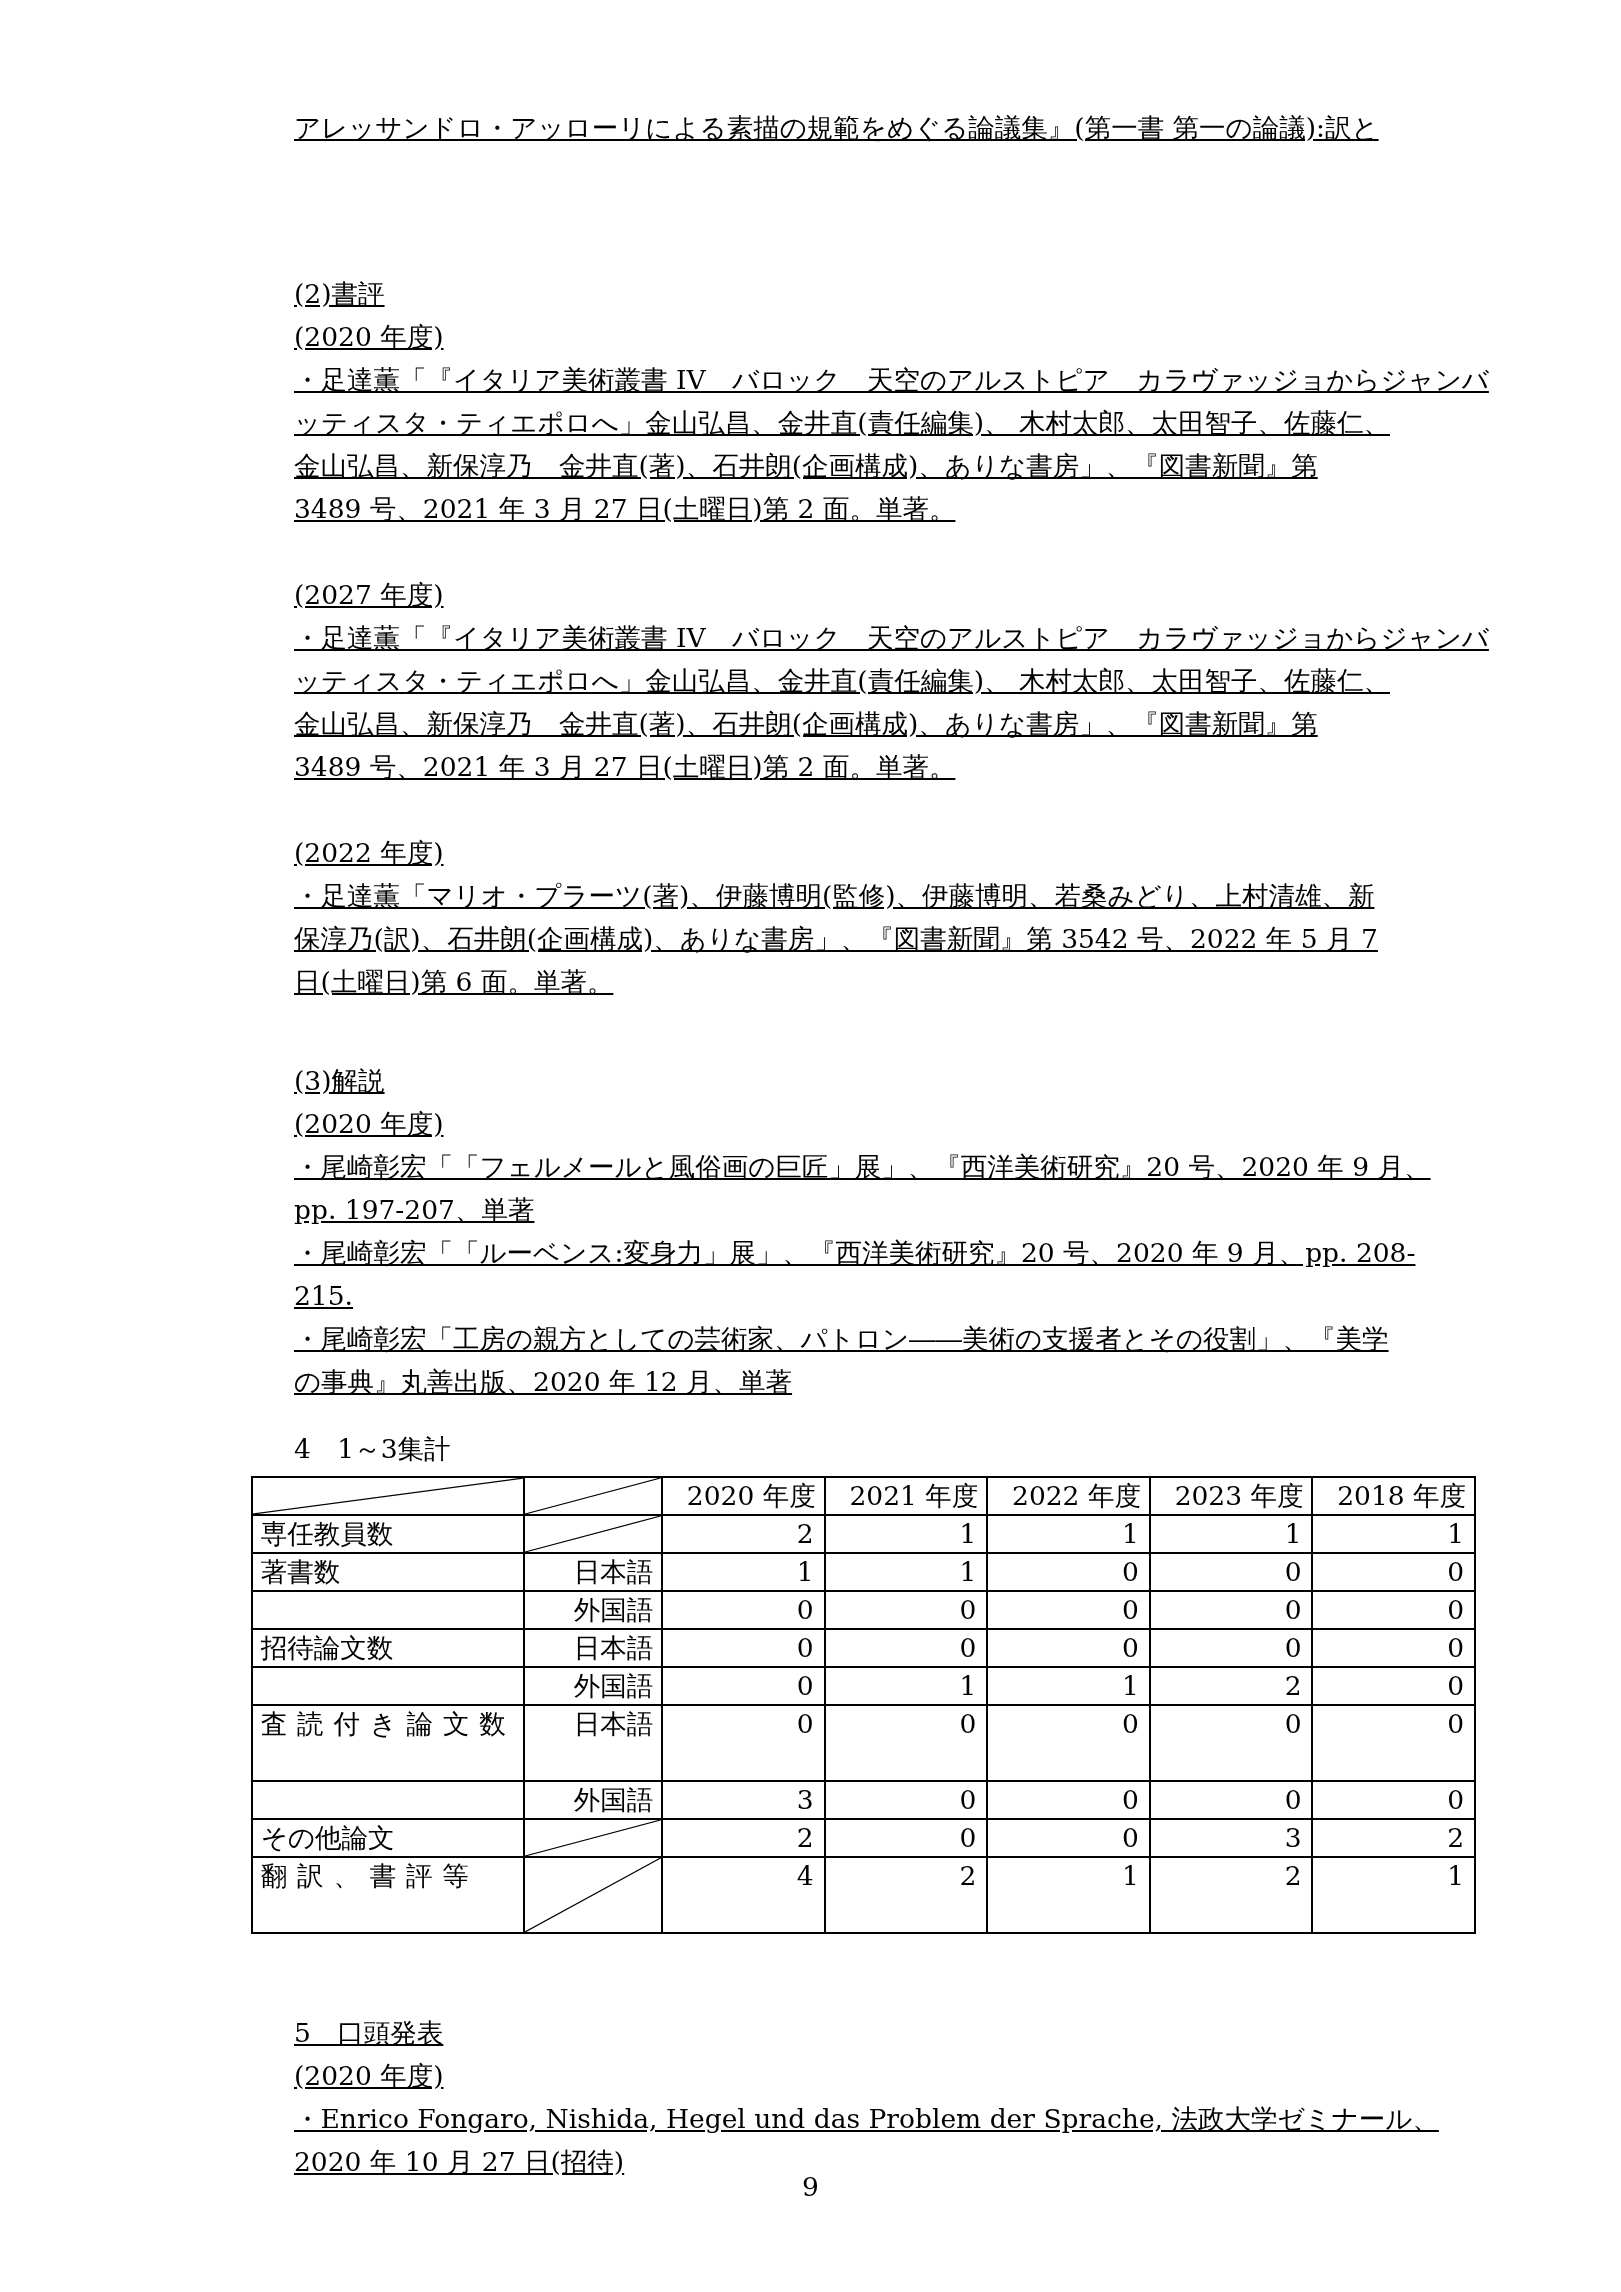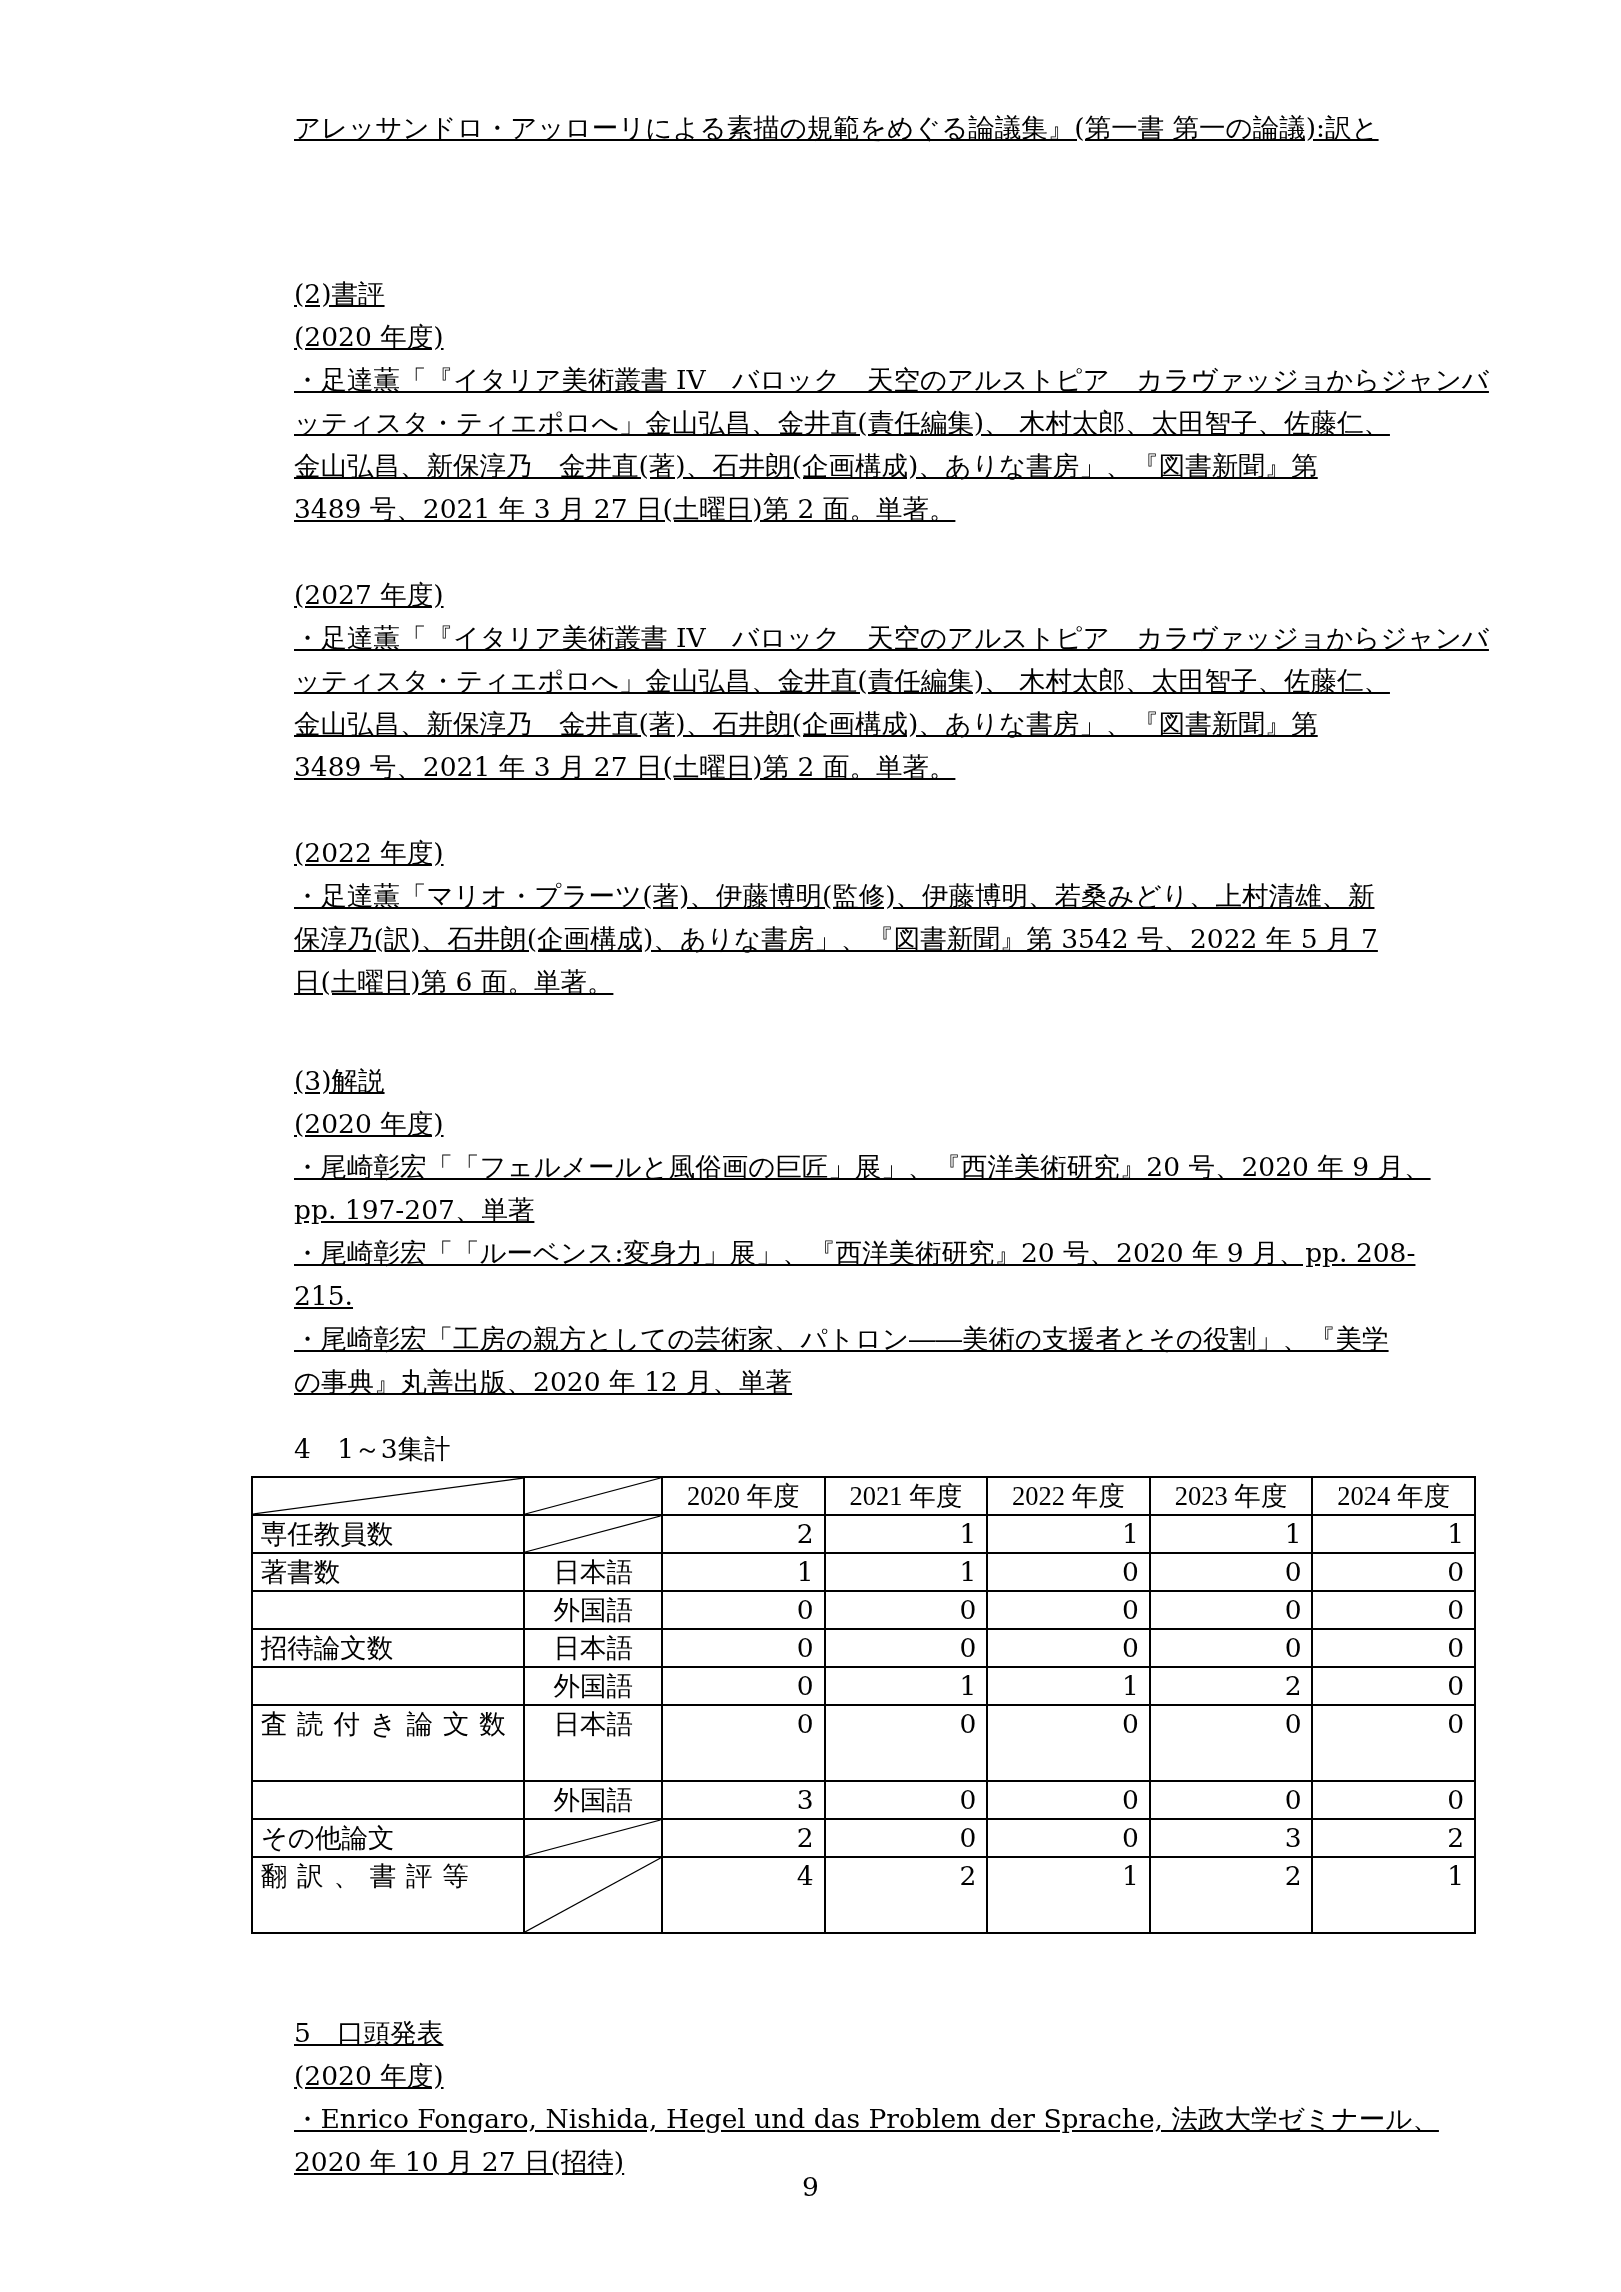--- a/index.html
+++ b/index.html
@@ -25,21 +25,21 @@
     position: absolute; left: 251px; top: 1476px;
     border-collapse: collapse;
     font-size: 26.5px;
   }
   table.summary td {
     border: 2px solid #000; padding: 0 7.8px; height: 36px; line-height: 36px;
     vertical-align: top; position: relative; white-space: nowrap;
   }
   table.summary td.tall { height: 74px; }
   table.summary td.num { text-align: right; padding-right: 9.8px; }
-  table.summary td.hdr { text-align: center; font-family: Liberation Serif, serif; }
+  table.summary td.hdr { text-align: right; }
   td.c1 { width: 176px; }
   td.c2 { width: 120px; margin-top: 13px; }
   td.c3, td.c4, td.c5, td.c6, td.c7 { width: 143px; }
   td.wrap { white-space: normal; letter-spacing: 9.8px; line-height: 37px; }
   td.diag { padding: 0; }
   td.diag svg { position: absolute; left: 0; top: 0; width: 100%; height: 100%; }
 
   #page-number {
     position: absolute; top: 2171px; left: 0; width: 1621px; text-align: center;
     font-size: 26.5px;
@@ -97,21 +97,21 @@
         </td>
         <td class="c2 diag">
           <svg preserveAspectRatio="none" viewBox="0 0 100 100">
               <line x1="0" y1="100" x2="100" y2="0" stroke="#000" stroke-width="1.2" vector-effect="non-scaling-stroke"></line>
             </svg>
         </td>
         <td class="c3 hdr">2020 年度</td>
         <td class="c4 hdr">2021 年度</td>
         <td class="c5 hdr">2022 年度</td>
         <td class="c6 hdr">2023 年度</td>
-        <td class="c7 hdr">2024 年度</td>
+        <td class="c7 hdr">2018 年度</td>
       </tr>
     <tr>
           <td class="c1">専任教員数</td>
           <td class="c2 diag">
             <svg preserveAspectRatio="none" viewBox="0 0 100 100">
               <line x1="0" y1="100" x2="100" y2="0" stroke="#000" stroke-width="1.2" vector-effect="non-scaling-stroke"></line>
             </svg>
           </td>
           <td class="c3 num">2</td>
           <td class="c4 num">1</td>

